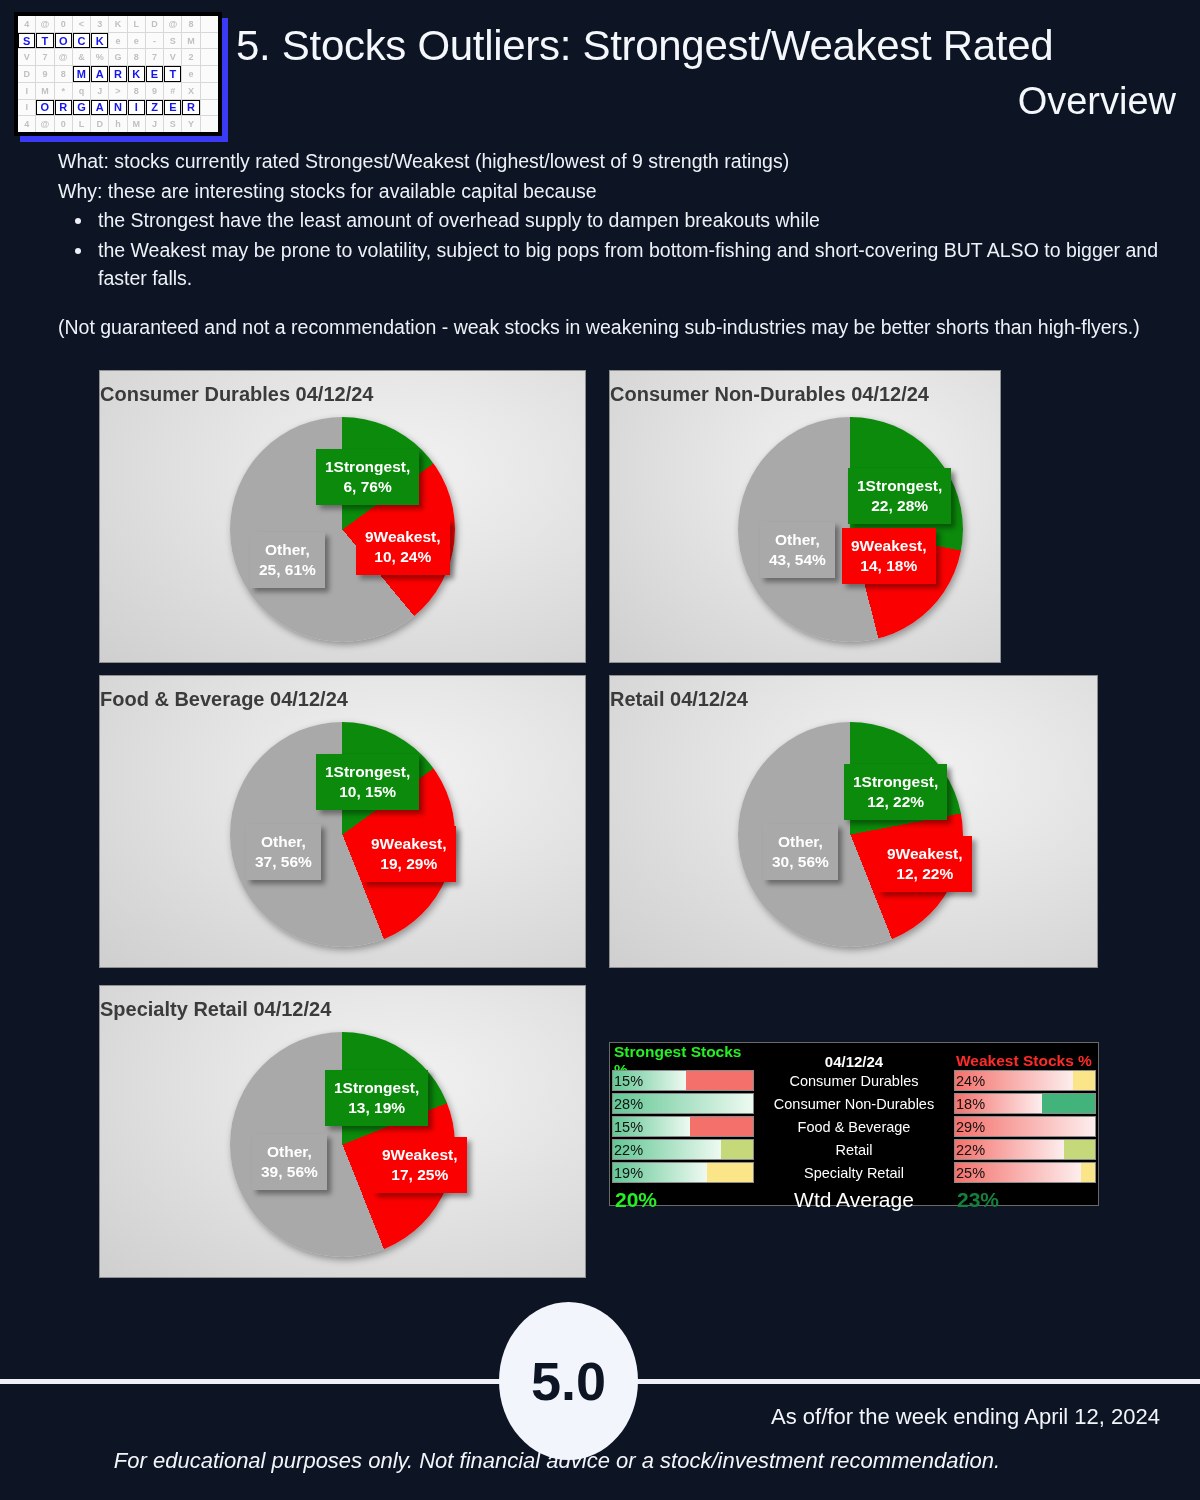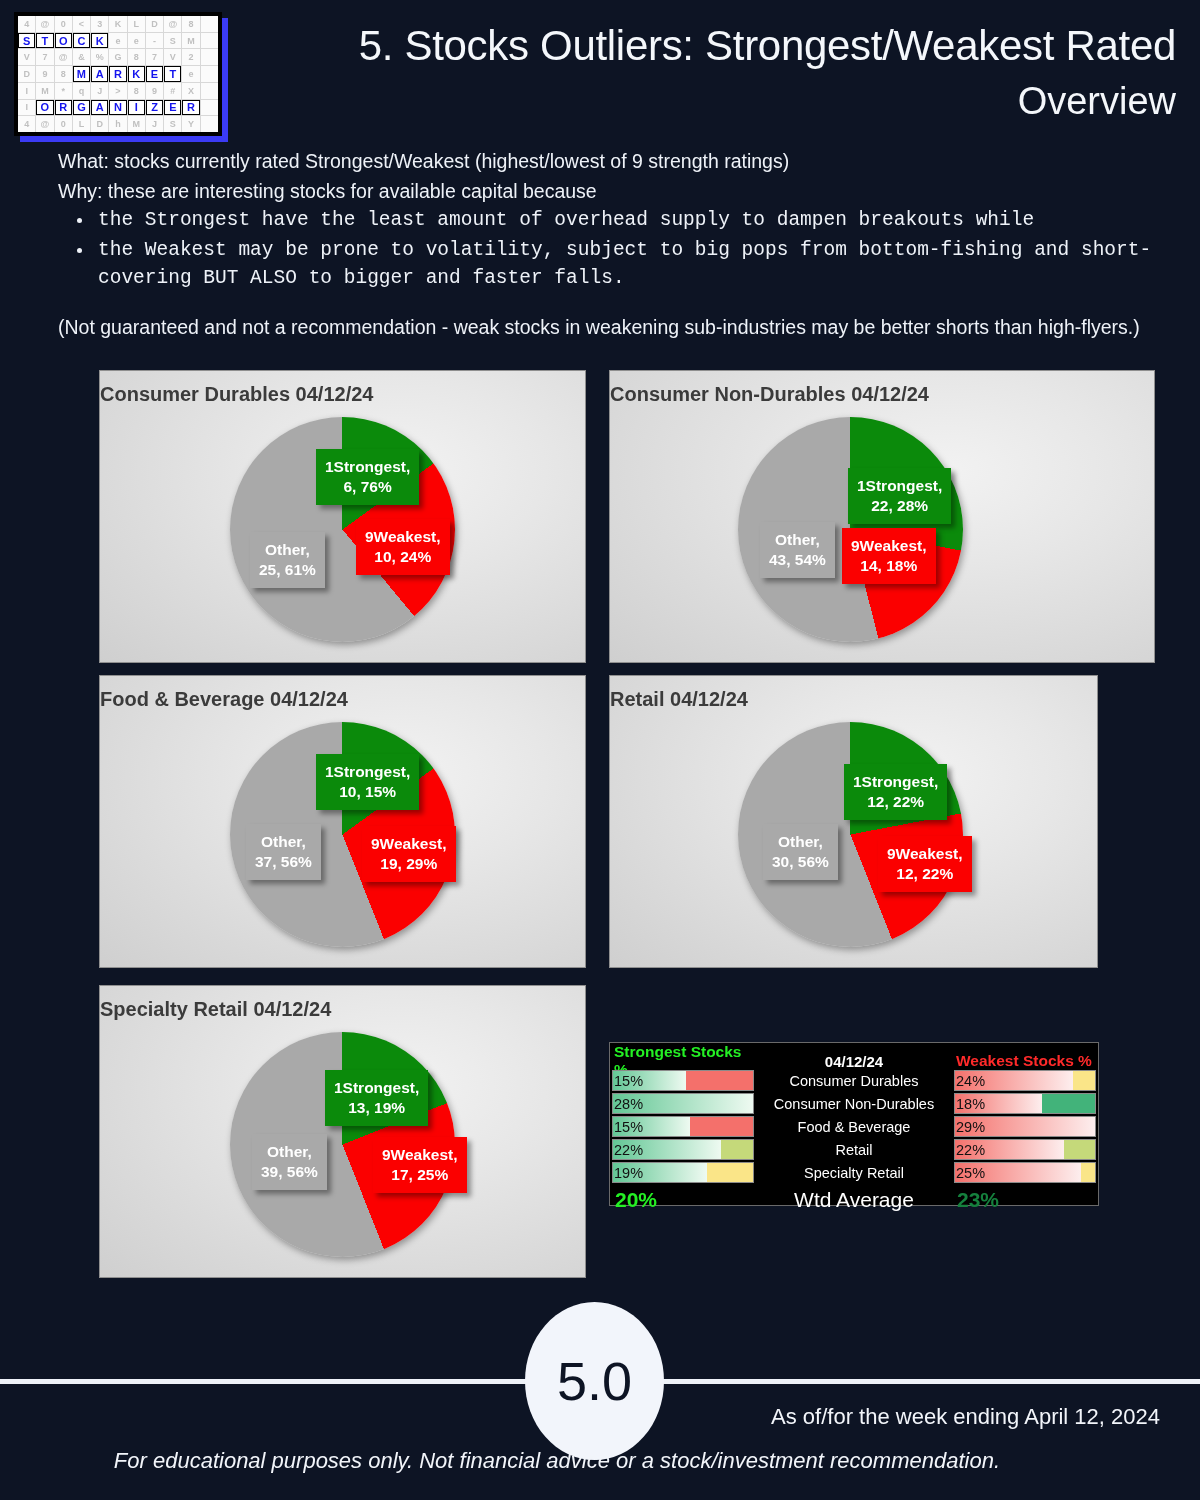--- a/index.html
+++ b/index.html
@@ -20,30 +20,30 @@
   .logo-grid { width: 100%; height: 100%; display: grid;
                grid-template-columns: repeat(11, 1fr);
                grid-template-rows: repeat(7, 1fr); gap: 1px; background:#d8d8d8; }
   .cell { background: #fbfbfb; display:flex; align-items:center; justify-content:center;
           font-size: 9px; font-weight: bold; color: rgba(120,120,120,.45);
           font-family: "Liberation Sans", sans-serif; }
   .cell.on { color: #1414ee; border: 1.6px solid #000; background:#fff; font-size: 11px; }
 
   
   .title-main { position: absolute; left: 236px; top: 22px; width: 940px;
-                text-align: right; font-size: 42px; font-weight: 400;
+                text-align: left; font-size: 42px; font-weight: 400;
                 letter-spacing: -0.3px; color: #f4f7fb; white-space: nowrap; }
   .title-sub { position: absolute; left: 236px; top: 80px; width: 940px;
                text-align: right; font-size: 38px; font-weight: 400; color: #f4f7fb; }
 
   
   .copy { position: absolute; left: 58px; top: 148px; width: 1110px;
           font-size: 19.5px; line-height: 1.42; color: #eef2f8; }
   .copy .line { margin-bottom: 2px; }
-  .copy ul { margin: 2px 0 0 36px; font-family: Liberation Mono, monospace; }
+  .copy ul { margin: 2px 0 0 36px; }
   .copy li { margin-bottom: 2px; padding-left: 4px; }
   .copy .note { margin-top: 22px; }
 
   
   .panel { position: absolute; background: radial-gradient(ellipse at 62% 34%, #f2f2f2 0%, #e7e7e7 34%, #cfcfcf 100%);
            border: 1px solid #8f8f8f; overflow: hidden; }
   .panel-title { position:absolute; top: 12px; left: 0; width: 100%;
                  text-align: left; font-size: 20px; font-weight: bold; color: #3b3b3b; }
   .pie { position: absolute; border-radius: 50%; box-shadow: 2px 3px 7px rgba(0,0,0,.35); }
   .cal { position:absolute; color:#fff; font-size: 15.5px; font-weight: bold;
@@ -71,23 +71,23 @@
   .bar-text { position:absolute; left:4px; top:50%; transform: translateY(-50%);
               font-size: 14.5px; color:#111; z-index:3; }
   .stfoot { height: 32px; }
   .stfoot > div { display:flex; align-items:center; }
   .stfoot .l { color:#24f024; font-size: 21px; font-weight: bold; padding-left:5px; }
   .stfoot .c { color:#fff; font-size: 21px; justify-content:center; }
   .stfoot .r { color:#15803d; font-size: 21px; font-weight: bold; padding-left:5px; }
 
   
   .foot-rule { position:absolute; left:0; top:1379px; width:1200px; height:5px; background:#eef2f8; }
-  .badge { position:absolute; left: 525px; top: 1302px; width: 139px; height: 158px;
+  .badge { position:absolute; left: 499px; top: 1302px; width: 139px; height: 158px;
            background:#f2f5fb; border-radius: 50%; display:flex; align-items:center;
-           justify-content:center; font-size: 54px; font-weight: normal; color:#0d1424; }
+           justify-content:center; font-size: 54px; font-weight: bold; color:#0d1424; }
   .asof { position:absolute; left: 690px; top: 1388px; width: 470px; text-align: right;
           font-size: 22px; color:#f2f5fa;margin-top:16px; }
   .disclaimer { position:absolute; left:0; top: 1448px; width: 1000px; text-align:right;
                 font-size: 22px; font-style: italic; color:#f2f5fa; }
 </style>
 </head>
 <body>
 
 <div class="logo-wrap">
   <div class="logo-shadow"></div>
@@ -197,21 +197,21 @@
       </div>
       <div class="cal red" style="left: 256px; top: 148px;">
         <div>9Weakest,</div>
         <div>10, 24%</div>
       </div>
       <div class="cal grey" style="left: 150px; top: 161px;">
         <div>Other,</div>
         <div>25, 61%</div>
       </div>
     </div>
-    <div class="panel" style="left: 609px; top: 370px; width: 546px; height: 293px;">
+    <div class="panel" style="left: 609px; top: 370px; width: 392px; height: 293px;">
       <div class="panel-title">Consumer Non-Durables 04/12/24</div>
       <div class="pie" style="left: 128px; top: 46px; width: 225px; height: 225px; background: conic-gradient(rgb(11, 138, 11) 0%, rgb(11, 138, 11) 28%, rgb(251, 0, 0) 28%, rgb(251, 0, 0) 46%, rgb(169, 169, 169) 46%, rgb(169, 169, 169) 100%);"></div>
       <div class="cal green" style="left: 238px; top: 97px;">
         <div>1Strongest,</div>
         <div>22, 28%</div>
       </div>
       <div class="cal red" style="left: 232px; top: 157px;">
         <div>9Weakest,</div>
         <div>14, 18%</div>
       </div>

